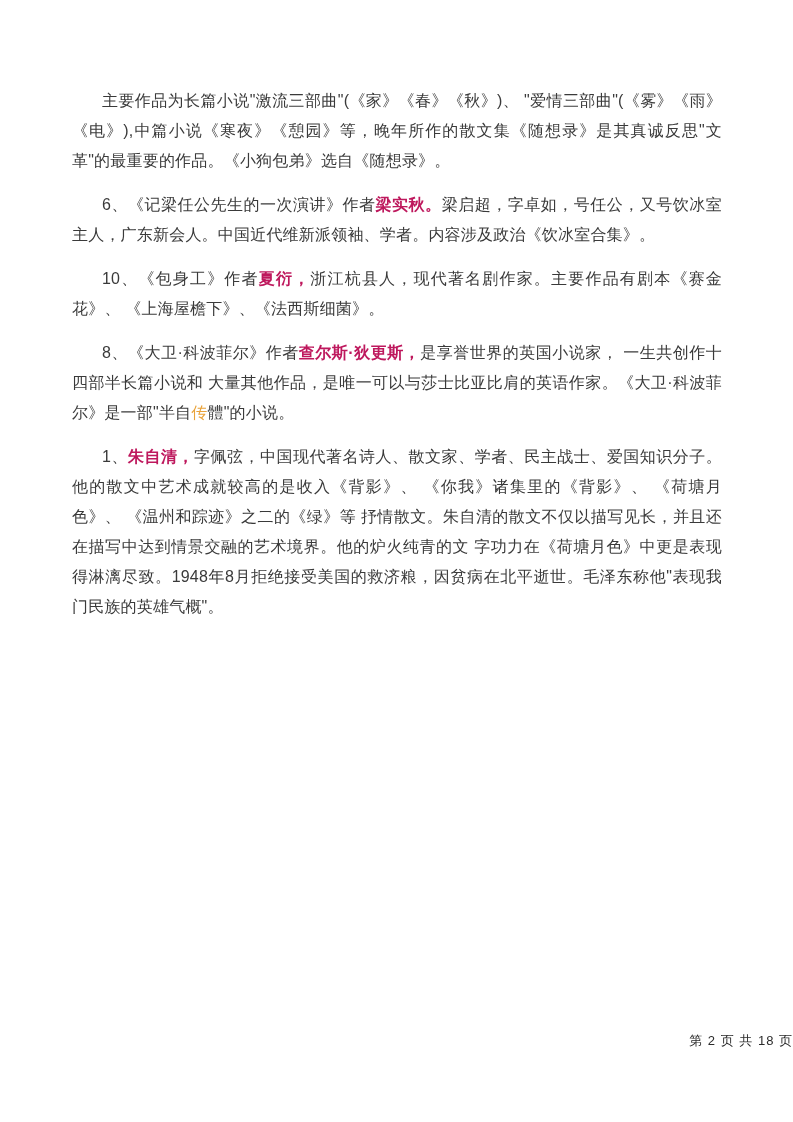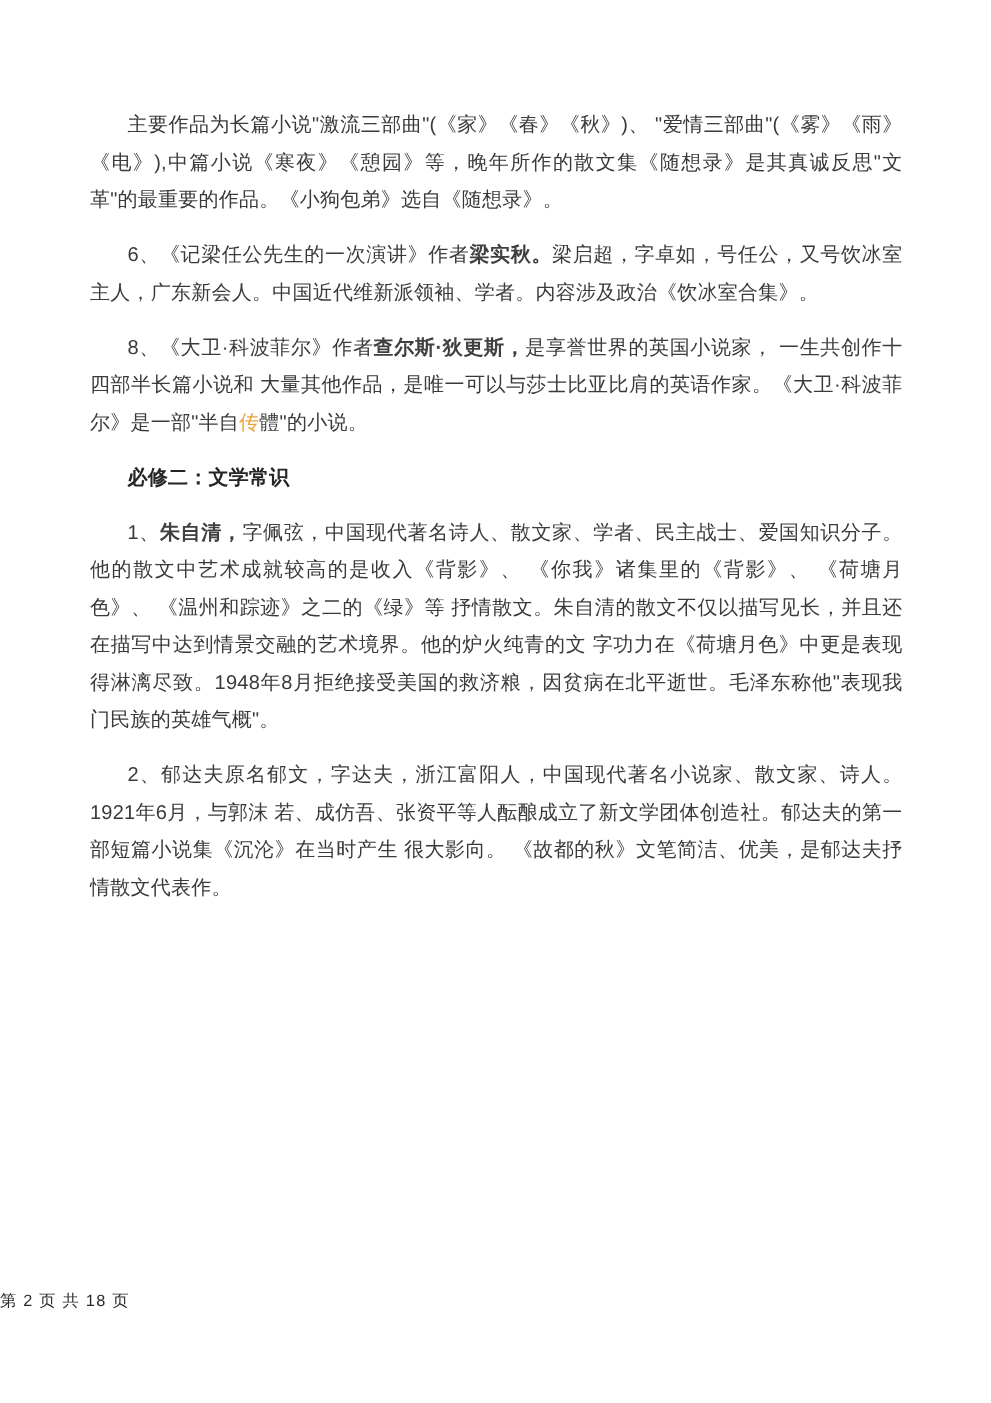--- a/index.html
+++ b/index.html
@@ -26,54 +26,53 @@
     margin: 0 0 14px 0;
     text-indent: 30px;
   }
   .heading {
     margin: 2px 0 14px 0;
     text-indent: 30px;
     font-weight: bold;
     color: #252525;
   }
   .red {
-    color: #404040;
+    color: #be185d;
     font-weight: bold;
   }
   .orange {
     color: #e9a33b;
   }
   .footer {
     position: absolute;
     left: 0;
-    right: 16px;
+    right: 0;
     top: 1032px;
-    text-align: left;
+    text-align: right;
     font-size: 13px;
     color: #2b2b2b;
     letter-spacing: 1px;
   }
 </style>
 </head>
 <body>
 
 <div class="page">
   <div class="content">
 
     <p class="para"><span>主要作品为长篇小说"激流三部曲"(《家》《春》《秋》)、 "爱情三部曲"(《雾》《雨》《电》),中篇小说《寒夜》《憩园》等，晚年所作的散文集《随想录》是其真诚反思"文革"的最重要的作品。《小狗包弟》选自《随想录》。</span></p>
 
     <p class="para"><span>6、《记梁任公先生的一次演讲》作者</span><span class="red">梁实秋。</span><span>梁启超，字卓如，号任公，又号饮冰室主人，广东新会人。中国近代维新派领袖、学者。内容涉及政治《饮冰室合集》。</span></p>
 
+    <p class="para"><span>10、《包身工》作者</span><span class="red">夏衍，</span><span>浙江杭县人，现代著名剧作家。主要作品有剧本《赛金花》、 《上海屋檐下》、《法西斯细菌》。</span></p>
 
 
     <p class="para"><span>8、《大卫·科波菲尔》作者</span><span class="red">查尔斯·狄更斯，</span><span>是享誉世界的英国小说家， 一生共创作十四部半长篇小说和 大量其他作品，是唯一可以与莎士比亚比肩的英语作家。《大卫·科波菲尔》是一部"半自</span><span class="orange">传</span><span>體"的小说。</span></p>
 
-    <p class="heading"><span>必修二：文学常识</span></p>
 
     <p class="para"><span>1、</span><span class="red">朱自清，</span><span>字佩弦，中国现代著名诗人、散文家、学者、民主战士、爱国知识分子。他的散文中艺术成就较高的是收入《背影》、 《你我》诸集里的《背影》、 《荷塘月色》、 《温州和踪迹》之二的《绿》等 抒情散文。朱自清的散文不仅以描写见长，并且还在描写中达到情景交融的艺术境界。他的炉火纯青的文 字功力在《荷塘月色》中更是表现得淋漓尽致。1948年8月拒绝接受美国的救济粮，因贫病在北平逝世。毛泽东称他"表现我门民族的英雄气概"。</span></p>
 
-    <p class="para"><span>2、郁达夫原名郁文，字达夫，浙江富阳人，中国现代著名小说家、散文家、诗人。1921年6月，与郭沫 若、成仿吾、张资平等人酝酿成立了新文学团体创造社。郁达夫的第一部短篇小说集《沉沦》在当时产生 很大影向。 《故都的秋》文笔简洁、优美，是郁达夫抒情散文代表作。</span></p>
 
 
   </div>
 
   <div class="footer"><span>第 2 页 共 18 页</span></div>
 </div>
 
 </body></html>

